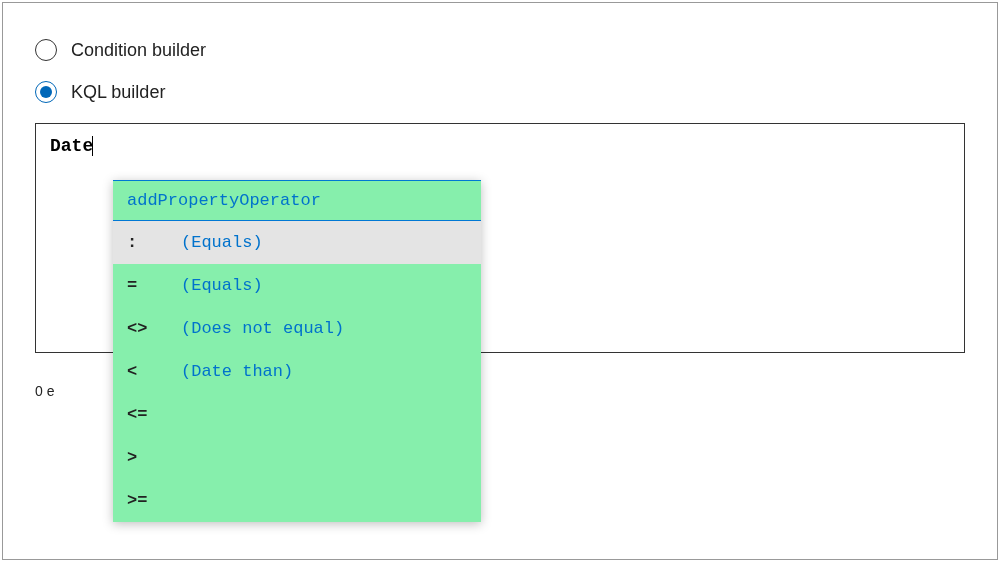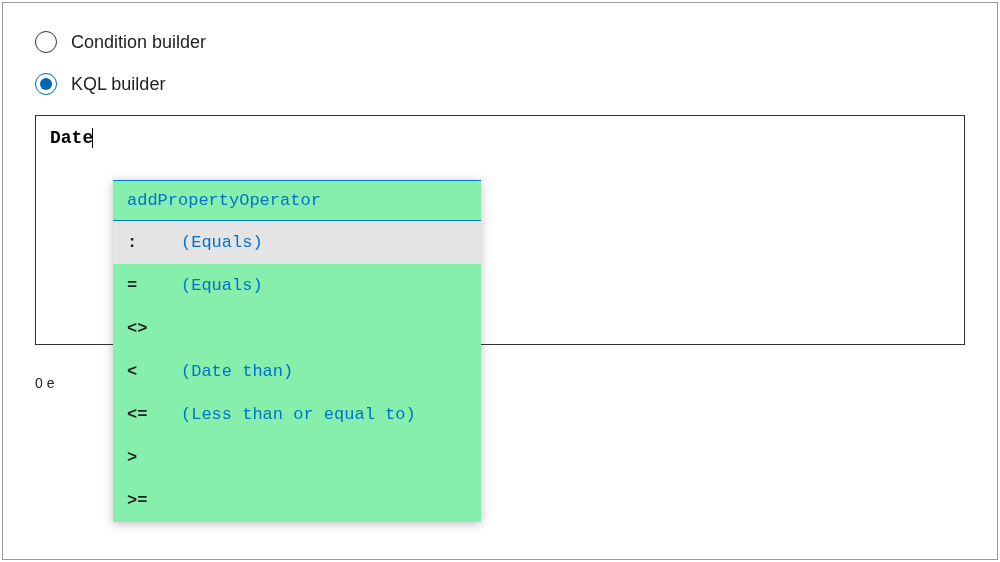--- a/index.html
+++ b/index.html
@@ -8,21 +8,21 @@
     background: #fff;
     width: 1000px;
     height: 562px;
     position: relative;
   }
   .outer-frame {
     border: 1px solid #999;
     width: 996px;
     height: 558px;
     margin: 2px;
-    padding: 28px 32px;
+    padding: 36px 32px;
     position: relative;
   }
   .radio-group { }
   .radio-row {
     display: flex;
     align-items: center;
     margin-bottom: 20px;
     cursor: pointer;
   }
   .radio-circle {
@@ -144,28 +144,28 @@
     <div class="ac-item highlight">
       <span class="ac-op">:</span>
       <span class="ac-desc">(Equals)</span>
     </div>
     <div class="ac-item">
       <span class="ac-op">=</span>
       <span class="ac-desc">(Equals)</span>
     </div>
     <div class="ac-item">
       <span class="ac-op">&lt;&gt;</span>
+      <span class="ac-desc">(Does not equal)</span>
     </div>
     <div class="ac-item">
       <span class="ac-op">&lt;</span>
       <span class="ac-desc">(Date than)</span>
     </div>
     <div class="ac-item">
       <span class="ac-op">&lt;=</span>
-      <span class="ac-desc">(Less than or equal to)</span>
     </div>
     <div class="ac-item">
       <span class="ac-op">&gt;</span>
     </div>
     <div class="ac-item">
       <span class="ac-op">&gt;=</span>
     </div>
   </div>
 
 </div>

